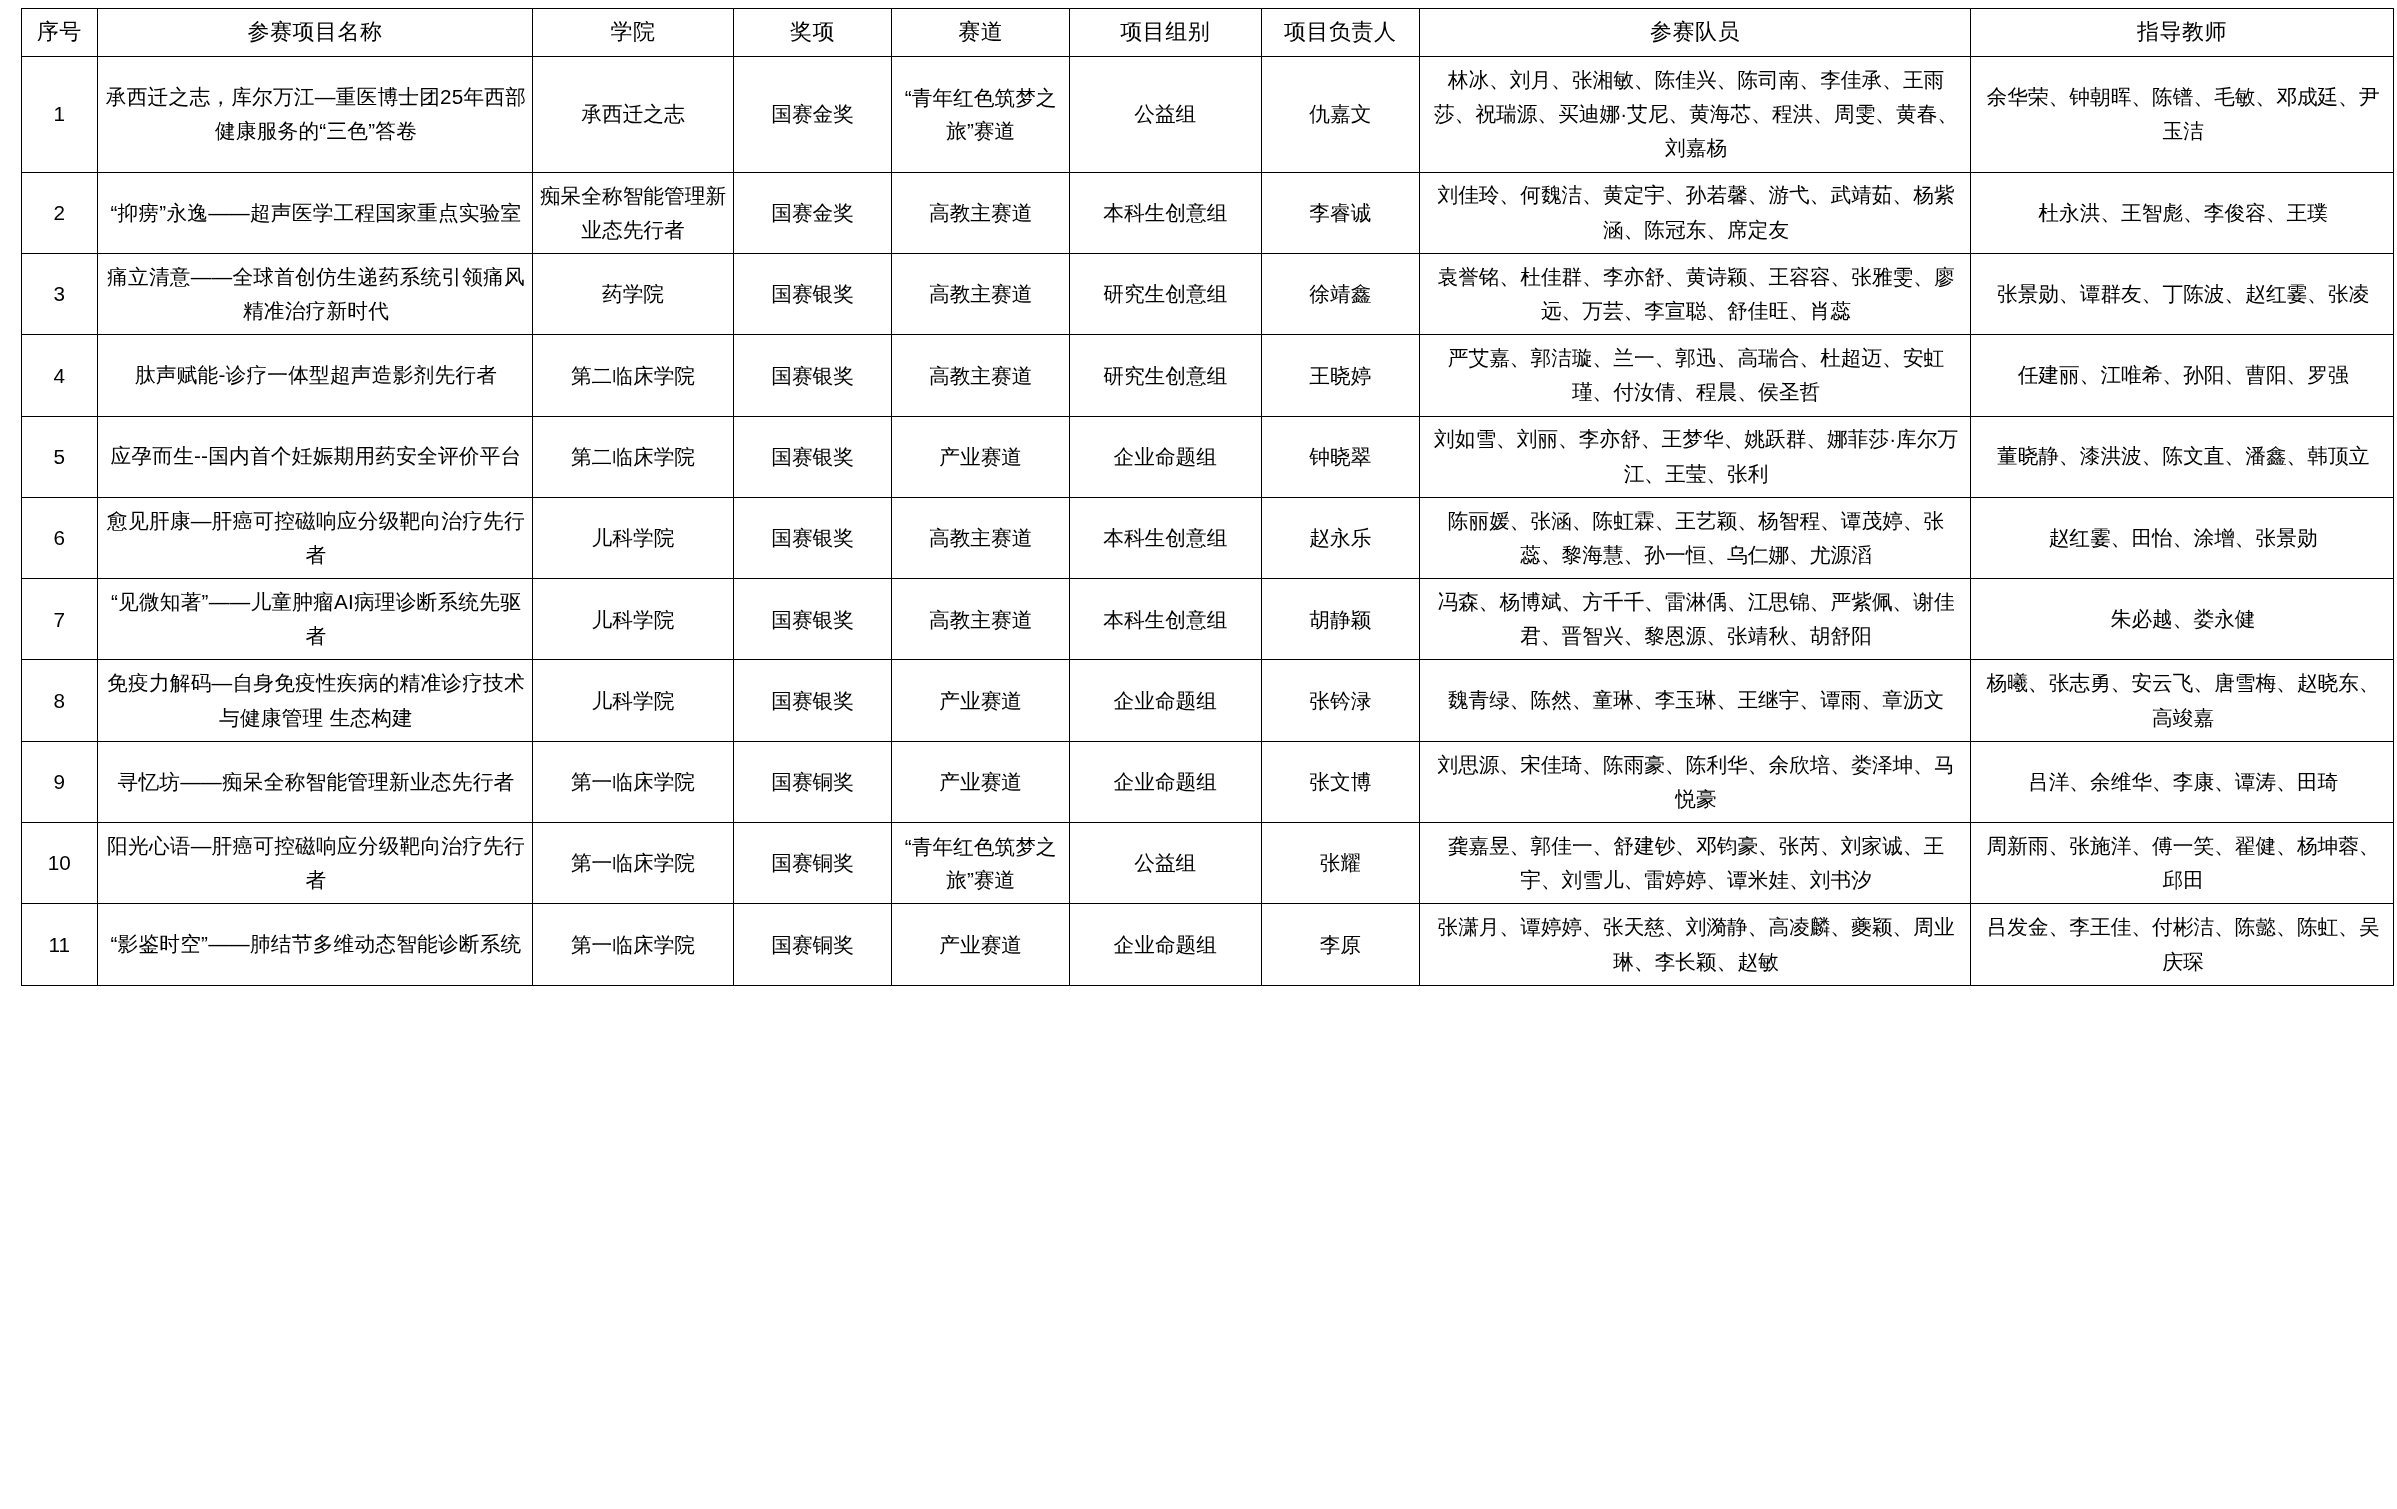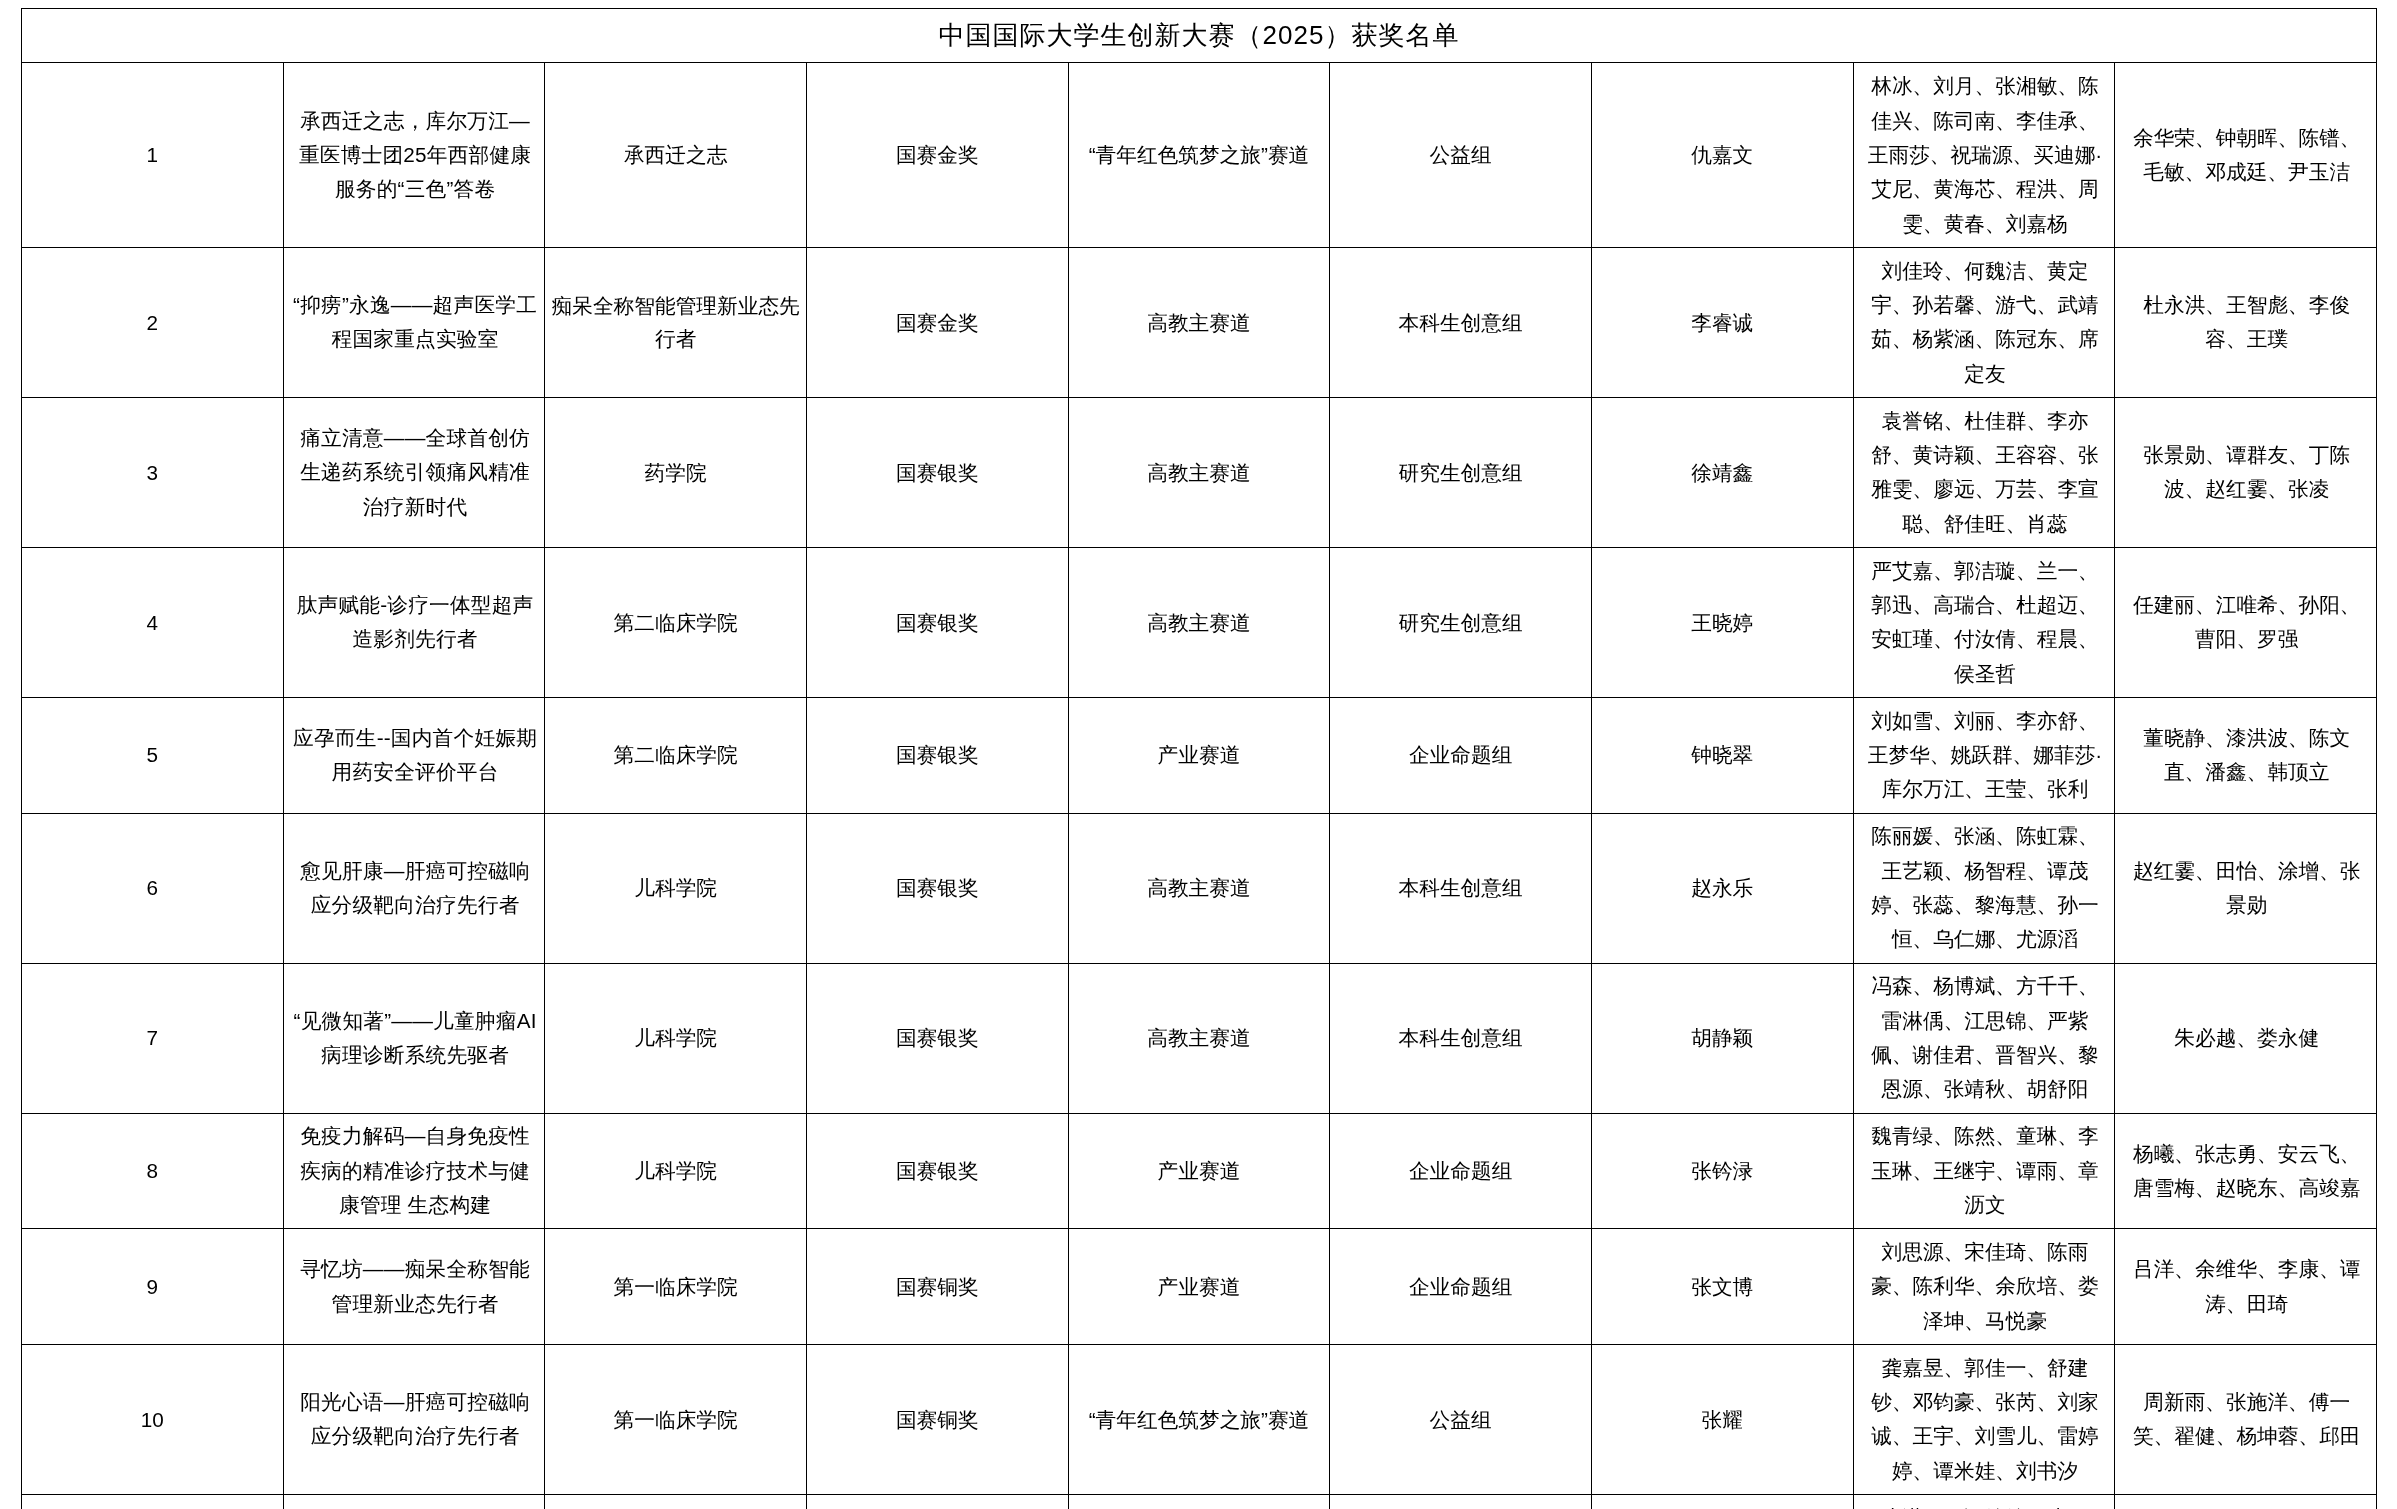--- a/index.html
+++ b/index.html
@@ -61,21 +61,29 @@
   }
   tbody tr td.c-proj { letter-spacing: 0.2px; }
 </style>
 </head>
 <body>
 
 <div class="page">
   <table class="award-table">
     <thead>
       <tr>
-        <td class="doc-title" colspan="9">中国国际大学生创新大赛（2025）获奖名单</td>
+        <td class="c-seq">序号</td>
+        <td class="c-proj">参赛项目名称</td>
+        <td class="c-col">学院</td>
+        <td class="c-award">奖项</td>
+        <td class="c-track">赛道</td>
+        <td class="c-group">项目组别</td>
+        <td class="c-leader">项目负责人</td>
+        <td class="c-members">参赛队员</td>
+        <td class="c-teachers">指导教师</td>
       </tr>
     </thead>
     <tbody>
       <tr>
         <td class="c-seq">1</td>
         <td class="c-proj">承西迁之志，库尔万江—重医博士团25年西部健康服务的“三色”答卷</td>
         <td class="c-col">承西迁之志</td>
         <td class="c-award">国赛金奖</td>
         <td class="c-track">“青年红色筑梦之旅”赛道</td>
         <td class="c-group">公益组</td>

